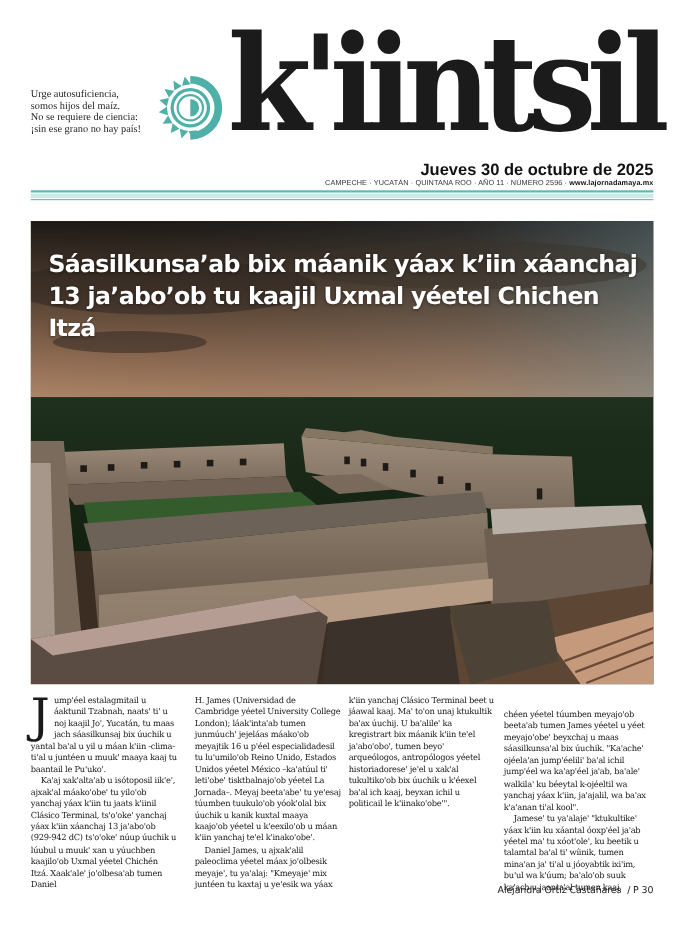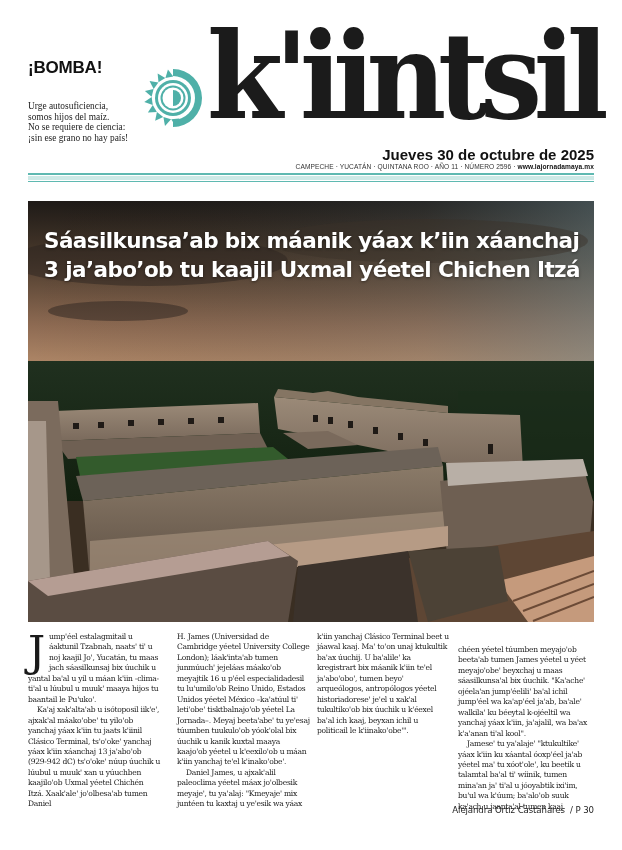--- a/index.html
+++ b/index.html
@@ -56,21 +56,20 @@
       float: left; font-family: "DejaVu Serif", serif; font-size: 43px; line-height: 36px;
       height: 40px; margin: 1px 4px 0 0; color: #1a1a1a; font-weight: normal;
     }
 
     .byline { position: absolute; right: 28px; top: 805px; font-family: "DejaVu Sans", sans-serif; font-size: 8.6px; color: #222; letter-spacing: -0.1px; white-space: pre; }
   </style>
 </head>
 <body>
 
 <div class="bomba">
-  <div class="bomba-title">¡BOMBA!</div>
   <div class="bomba-text">Urge autosuficiencia,
 somos hijos del maíz.
 No se requiere de ciencia:
 ¡sin ese grano no hay país!</div>
 </div>
 
 <div class="sun-logo">
   <svg width="66" height="66" viewBox="0 0 66 66">
     <g fill="#4fb0a8">
 
@@ -193,25 +192,25 @@
       <rect x="370" y="232" width="5" height="7"></rect>
         <rect x="395" y="238" width="5" height="7"></rect>
       <rect x="460" y="243" width="5" height="10"></rect>
     </g>
 
     <polygon points="270,365 380,350 390,421 265,421" fill="#3b322b"></polygon>
     <polygon points="380,350 470,345 480,400 400,421" fill="#4c4236"></polygon>
   </svg>
 </div>
 
-<h1 class="headline">Sáasilkunsa’ab bix máanik yáax k’iin xáanchaj 3 ja’abo’ob tu kaajil Uxmal yéetel Chichen Itzá</h1>
+<h1 class="headline">Sáasilkunsa’ab bix máanik yáax k’iin xáanchaj 13 ja’abo’ob tu kaajil Uxmal yéetel Chichen Itzá</h1>
 
 <div class="body-cols">
   <div class="col col1">
-    <p><span class="dropcap">J</span><span>ump'éel estalagmitail u áaktunil Tzabnah, naats' ti' u noj kaajil Jo', Yucatán, tu maas jach sáasilkunsaj bix úuchik u yantal ba'al u yil u máan k'iin -clima- ti'al u lúubul u muuk' maaya hijos tu baantail le Pu'uko'.</span></p>
+    <p><span class="dropcap">J</span><span>ump'éel estalagmitail u áaktunil Tzabnah, naats' ti' u noj kaajil Jo', Yucatán, tu maas jach sáasilkunsaj bix úuchik u yantal ba'al u yil u máan k'iin -clima- ti'al u juntéen u muuk' maaya kaaj tu baantail le Pu'uko'.</span></p>
     <p class="indent">Ka'aj xak'alta'ab u isótoposil iik'e', ajxak'al máako'obe' tu yilo'ob yanchaj yáax k'iin tu jaats k'iinil Clásico Terminal, ts'o'oke' yanchaj yáax k'iin xáanchaj 13 ja'abo'ob (929-942 dC) ts'o'oke' núup úuchik u lúubul u muuk' xan u yúuchben kaajilo'ob Uxmal yéetel Chichén Itzá. Xaak'ale' jo'olbesa'ab tumen Daniel</p>
   </div>
   <div class="col col2">
     <p>H. James (Universidad de Cambridge yéetel University College London); láak'inta'ab tumen junmúuch' jejeláas máako'ob meyajtik 16 u p'éel especialidadesil tu lu'umilo'ob Reino Unido, Estados Unidos yéetel México –ka'atúul ti' leti'obe' tisktbalnajo'ob yéetel La Jornada–. Meyaj beeta'abe' tu ye'esaj túumben tuukulo'ob yóok'olal bix úuchik u kanik kuxtal maaya kaajo'ob yéetel u k'eexilo'ob u máan k'iin yanchaj te'el k'inako'obe'.</p>
     <p class="indent">Daniel James, u ajxak'alil paleoclima yéetel máax jo'olbesik meyaje', tu ya'alaj: "Kmeyaje' mix juntéen tu kaxtaj u ye'esik wa yáax</p>
   </div>
   <div class="col col3">
     <p>k'iin yanchaj Clásico Terminal beet u jáawal kaaj. Ma' to'on unaj ktukultik ba'ax úuchij. U ba'alile' ka kregistrart bix máanik k'iin te'el ja'abo'obo', tumen beyo' arqueólogos, antropólogos yéetel historiadorese' je'el u xak'al tukultiko'ob bix úuchik u k'éexel ba'al ich kaaj, beyxan ichil u politicail le k'iinako'obe'".</p>
   </div>
   <div class="col col4">

